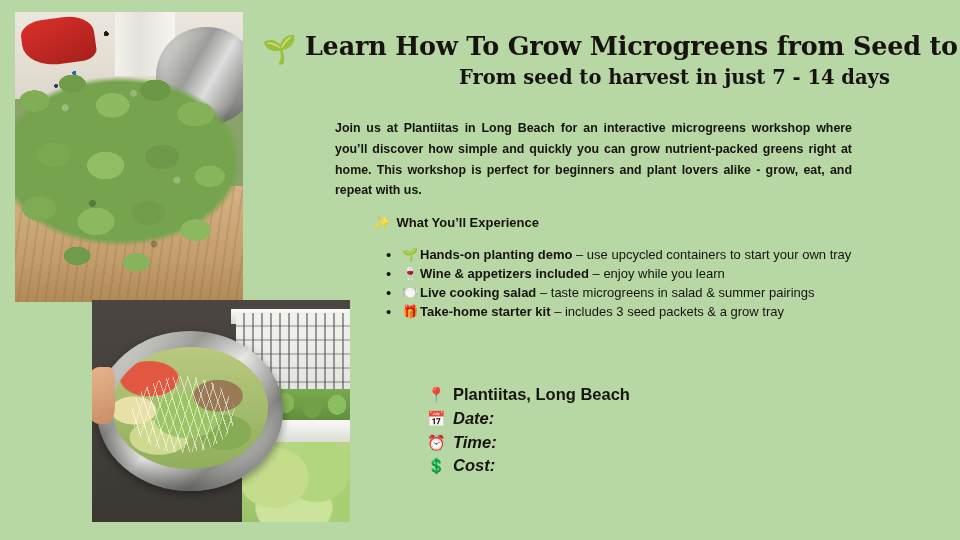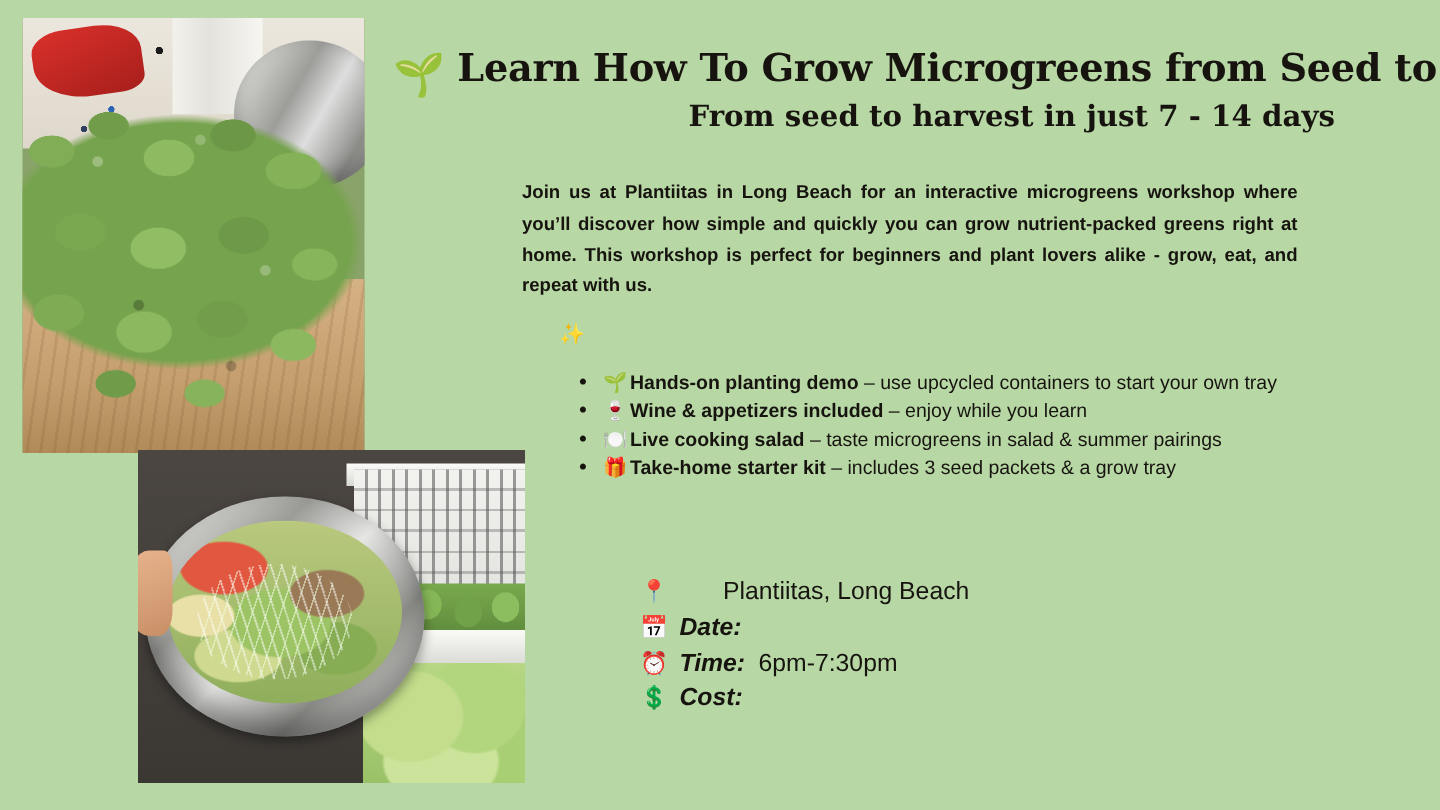--- a/index.html
+++ b/index.html
@@ -167,21 +167,21 @@
     font-size:25.5px;line-height:1.12;color:#17140f;
     letter-spacing:-.2px;white-space:nowrap;
   }
   .subtitle{
     font-family:"DejaVu Serif",serif;font-weight:bold;
     font-size:19.5px;line-height:1.2;color:#17140f;
     text-align:center;margin-top:5px;padding-right:6px;
   }
 
   .intro{
-    position:absolute;left:348px;top:118px;width:517px;
+    position:absolute;left:335px;top:118px;width:517px;
     font-size:12.4px;font-weight:bold;line-height:1.68;
     color:#17140f;text-align:justify;
   }
 
   .exp-head{
     position:absolute;left:373px;top:214px;
     font-size:13px;font-weight:bold;color:#17140f;
     display:flex;align-items:center;gap:6px;
   }
   .exp-head .spark{font-size:14px;}
@@ -205,21 +205,21 @@
   .details{
     position:absolute;left:427px;top:383px;
   }
   .drow{
     display:flex;align-items:baseline;gap:9px;
     font-size:16.5px;line-height:1.44;color:#17140f;
   }
   .drow .dico{font-size:15px;width:17px;display:inline-block;text-align:center;}
   .drow b{font-weight:bold;font-style:italic;}
   .drow .dval{font-weight:normal;}
-  .drow.place span.dtxt{font-weight:normal;margin-left:29px;}
+  .drow.place span.dtxt{font-weight:bold;}
 </style>
 </head>
 <body style="background: rgb(183, 215, 165);">
 
 <div class="poster">
 
   <div class="photo" id="photo-top">
     <div class="ph-layer">
       <div class="terrazzo"></div>
       <div class="wall-white"></div>
@@ -252,20 +252,21 @@
     <div class="title-block">
       <div class="title">Learn How To Grow Microgreens from Seed to Plate!</div>
       <div class="subtitle">From seed to harvest in just 7 - 14 days</div>
     </div>
   </div>
 
   <div class="intro">Join us at Plantiitas in Long Beach for an interactive microgreens workshop where you’ll discover how simple and quickly you can grow nutrient-packed greens right at home.   This workshop is perfect for beginners and plant lovers alike - grow, eat, and repeat with us.</div>
 
   <div class="exp-head">
     <span class="spark">✨</span>
+    <span>What You’ll Experience</span>
   </div>
 
   <ul class="bullets">
     <li>
       <span class="em">🌱</span>
       <b>Hands-on planting demo</b><span> – use upcycled containers to start your own tray</span>
     </li>
     <li>
       <span class="em">🍷</span>
       <b>Wine &amp; appetizers included</b><span> – enjoy while you learn</span>
@@ -285,21 +286,20 @@
       <span class="dico">📍</span>
       <span class="dtxt">Plantiitas, Long Beach</span>
     </div>
     <div class="drow">
       <span class="dico">📅</span>
       <b>Date:</b>
     </div>
     <div class="drow">
       <span class="dico">⏰</span>
       <b>Time:</b>
-      <span class="dval">6pm-7:30pm</span>
     </div>
     <div class="drow">
       <span class="dico">💲</span>
       <b>Cost:</b>
     </div>
   </div>
 
 </div>
 
 </body></html>

